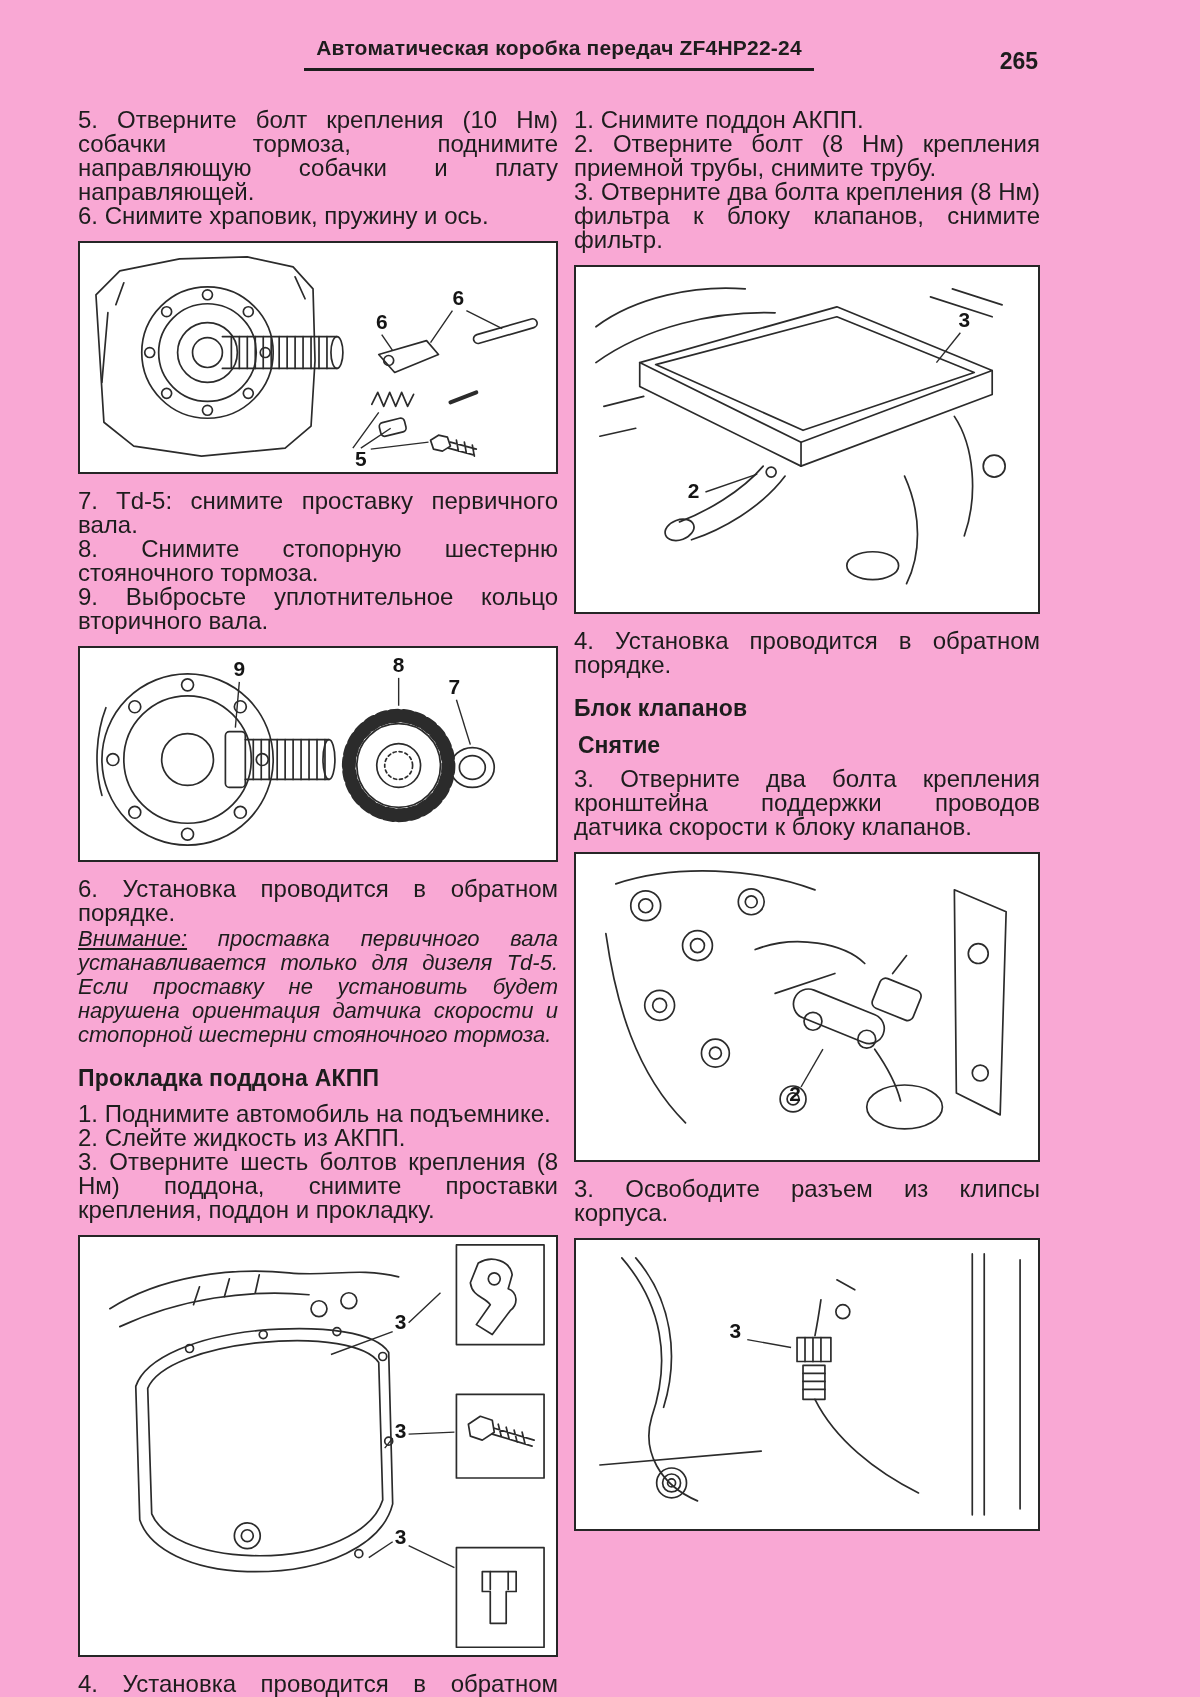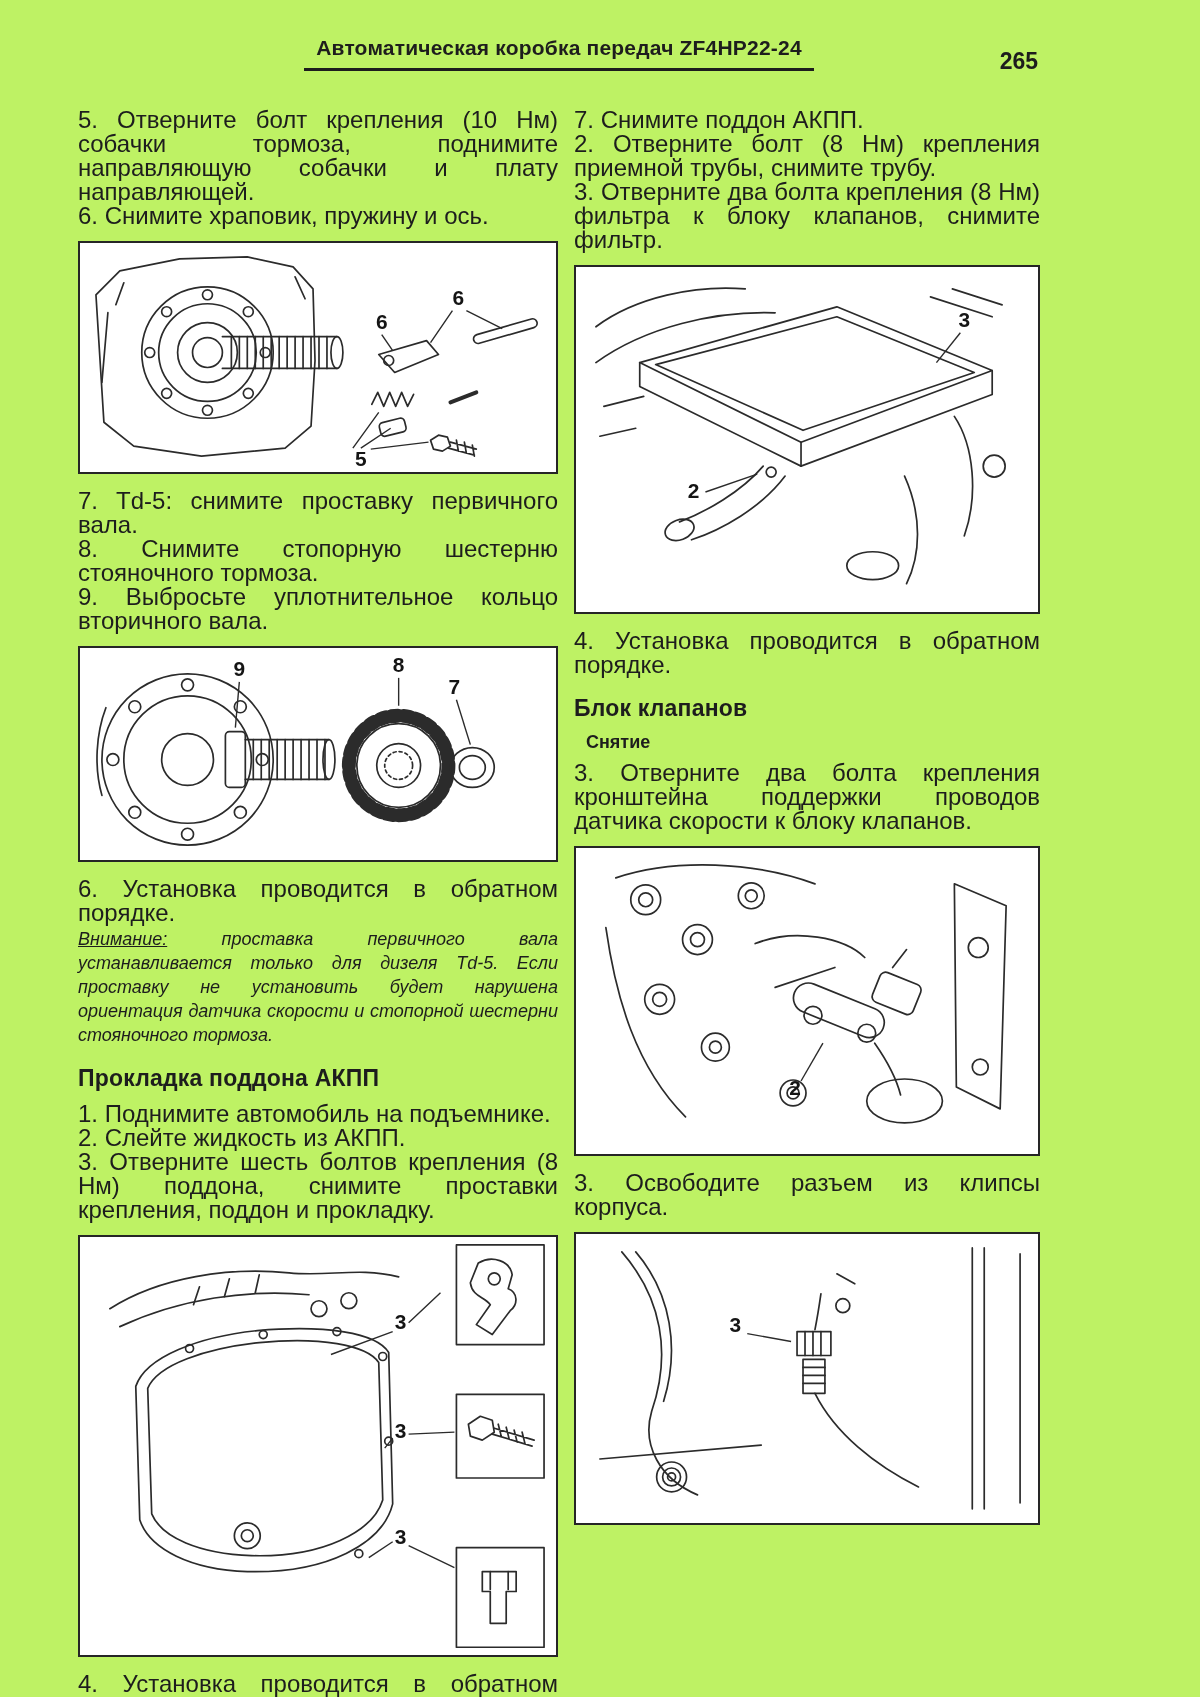--- a/index.html
+++ b/index.html
@@ -2,40 +2,40 @@
 <html><head>
 <meta charset="utf-8">
 <style>
   * { margin:0; padding:0; box-sizing:border-box; }
   html,body { background:#ffffff; }
   body {
     width:1200px; height:1697px; overflow:hidden;
     font-family:"Liberation Sans", sans-serif;
     color:#1d1d1d;
   }
-  .page { position:relative; width:1200px; height:1697px; background:#bef264; padding:36px 160px 0 78px; }
+  .page { position:relative; width:1200px; height:1697px; background:#f9a8d4; padding:36px 160px 0 78px; }
 
   .page-header { position:relative; text-align:center; height:58px; }
   .header-title {
     display:inline-block; font-size:21px; font-weight:bold; letter-spacing:.2px;
     padding:0 12px 8px 12px; border-bottom:3px solid #1d1d1d;
   }
   .page-number { position:absolute; right:2px; top:12px; font-size:23px; font-weight:bold; }
 
   .columns { display:flex; gap:16px; margin-top:14px; }
   .col-left  { width:480px; flex:none; }
   .col-right { width:466px; flex:none; }
 
   .step { font-size:24px; line-height:24px; text-align:justify; }
-  .warning { font-size:18px; line-height:24px; text-align:justify; font-style:italic; margin-top:2px; }
+  .warning { font-size:22px; line-height:24px; text-align:justify; font-style:italic; margin-top:2px; }
   .warning .wlabel { text-decoration:underline; }
 
   h2.sec { font-size:23px; font-weight:bold; margin:18px 0 10px 0; letter-spacing:.2px; }
   h2.sec.first { margin-top:2px; }
-  h3.sub { font-size:18px; font-weight:bold; margin:4px 0 8px 12px; }
+  h3.sub { font-size:23px; font-weight:bold; margin:4px 0 8px 4px; }
 
   .figure { border:2px solid #262626; background:#fff; margin:13px 0 15px 0; }
   .figure svg { display:block; width:100%; height:auto; }
 
   svg .art   { stroke:#2b2b2b; stroke-width:1.7; fill:none; stroke-linecap:round; stroke-linejoin:round; }
   svg .leader{ stroke:#2b2b2b; stroke-width:1.4; fill:none; }
   svg text.callout {
     font-family:"Liberation Sans", sans-serif; font-weight:bold; font-size:21px; fill:#151515;
     text-anchor:middle;
   }
@@ -199,21 +199,21 @@
           <text class="callout" x="322" y="308">3</text>
         </svg>
       </div>
 
       <p class="step">4. Установка проводится в обратном порядке.</p>
 
     </section>
 
     <section class="col-right">
 
-      <p class="step">7. Снимите поддон АКПП.</p>
+      <p class="step">1. Снимите поддон АКПП.</p>
       <p class="step">2. Отверните болт (8 Нм) крепления приемной трубы, снимите трубу.</p>
       <p class="step">3. Отверните два болта крепления (8 Нм) фильтра к блоку клапанов, снимите фильтр.</p>
 
       <div class="figure">
         <svg viewBox="0 0 464 346">
           <g class="art">
             <path d="M20,60 C60,30 120,18 170,22"></path>
             <path d="M20,96 C70,60 140,44 200,46"></path>
             <path d="M28,140 l40,-10 M24,170 l36,-8"></path>
             <path d="M356,30 l62,20 M378,22 l50,16"></path>

